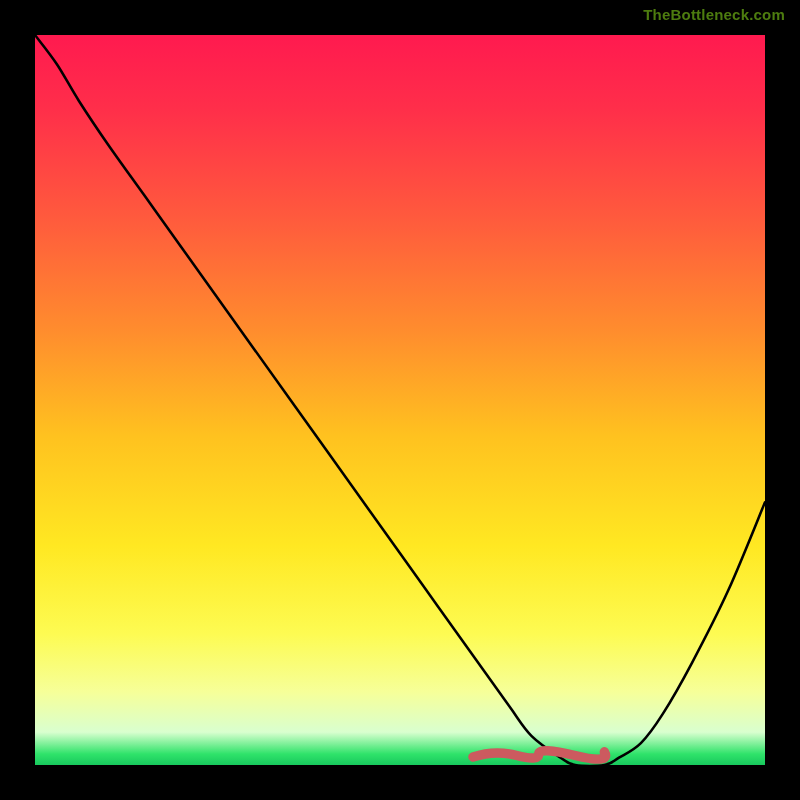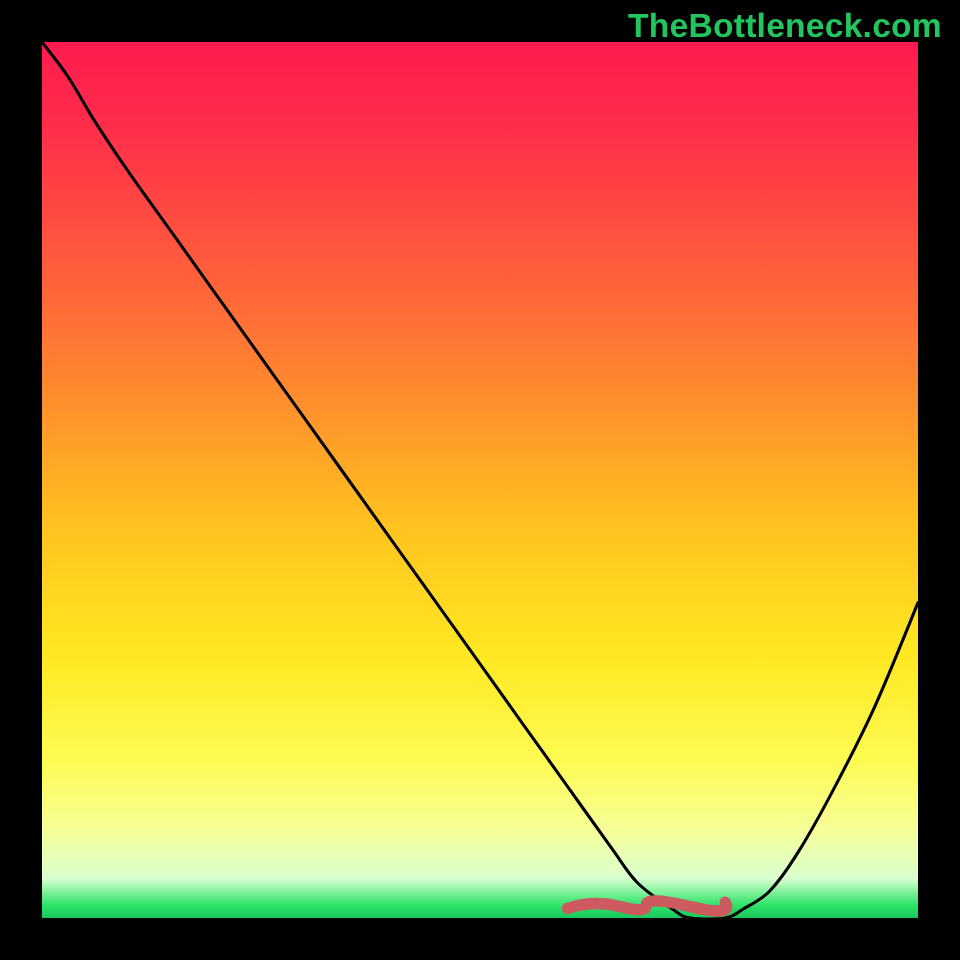--- a/index.html
+++ b/index.html
@@ -30,23 +30,23 @@
     position: absolute;
     top: 0;
     left: 0;
     width: 100%;
     height: 100%;
   }
   .watermark {
     position: absolute;
     top: 6px;
     right: 15px;
-    color: #22c55e;
+    color: #4d7c0f;
     font-family: Arial, Helvetica, sans-serif;
-    font-size: 28px;
+    font-size: 15px;
     font-weight: bold;
     letter-spacing: 0.2px;
     text-align: center;
   }
   svg.curve {
     position: absolute;
     top: 0;
     left: 0;
     width: 100%;
     height: 100%;

